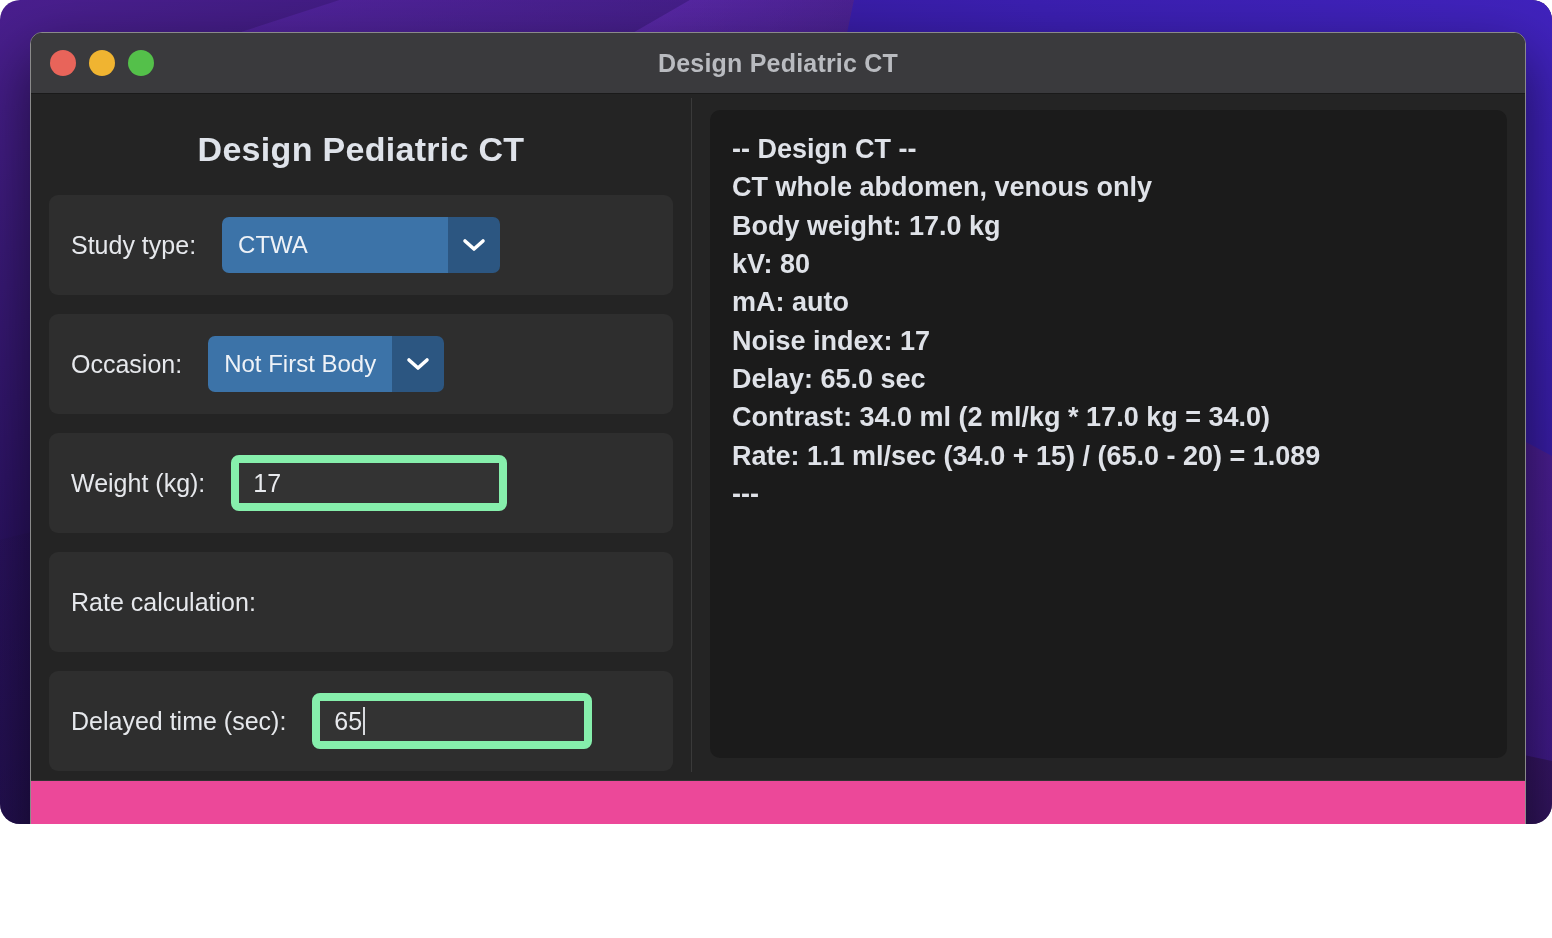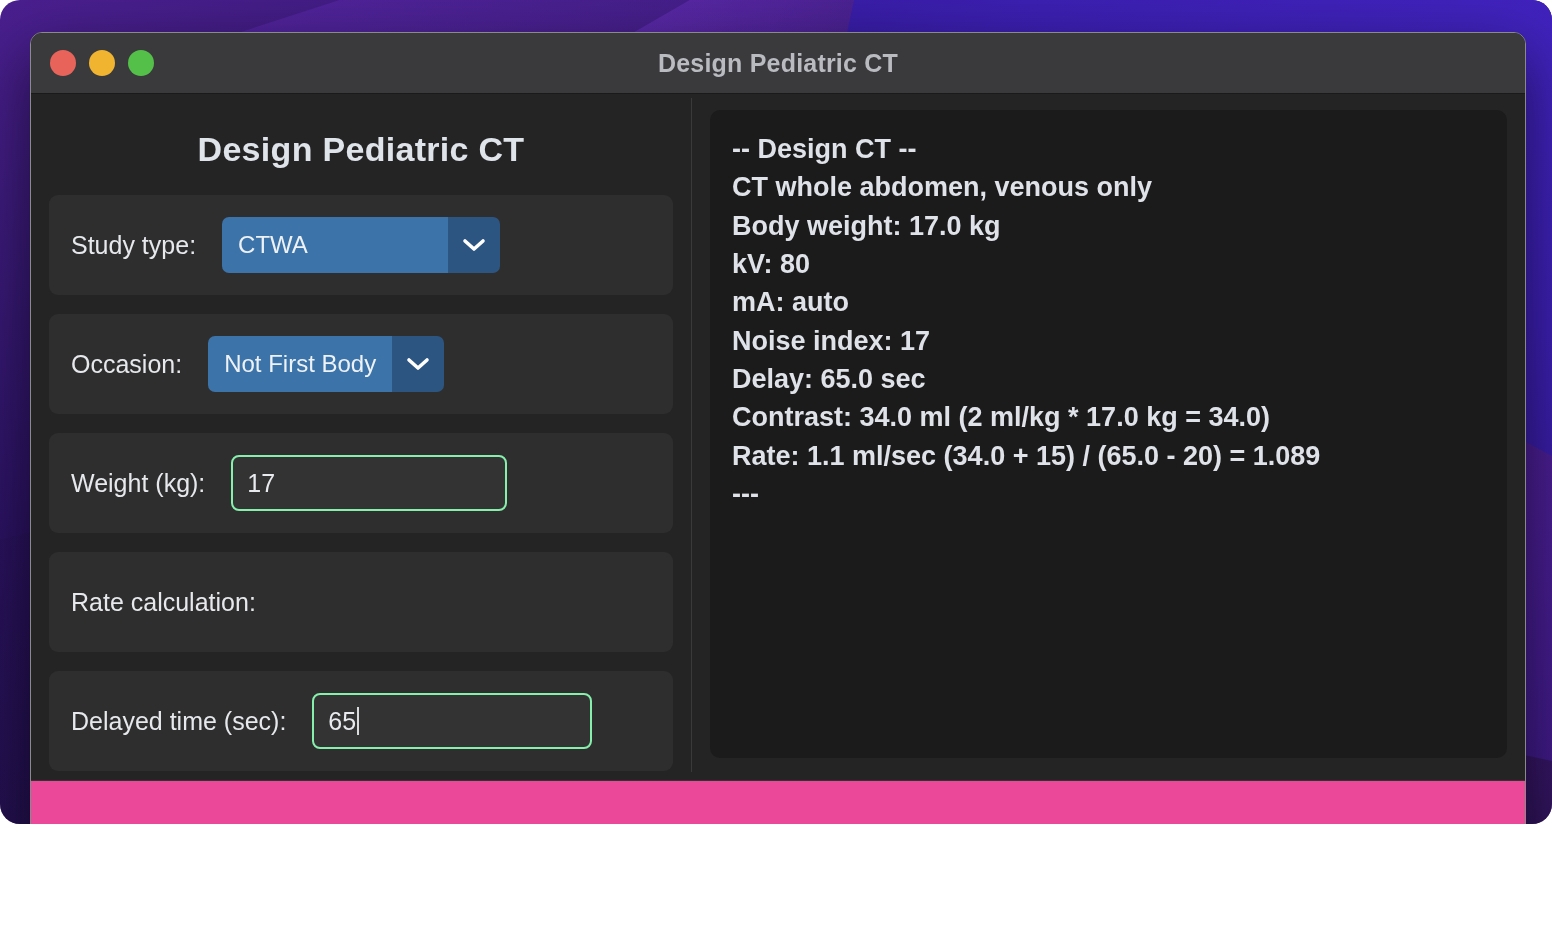--- a/index.html
+++ b/index.html
@@ -198,21 +198,21 @@
   .dropdown-arrow svg { display: block; }
 
   
   .dd-study .dropdown-value { min-width: 226px; }
   .dd-occasion .dropdown-value { min-width: 0; }
   .dd-rate .dropdown-value { min-width: 0; }
 
   
   .text-input {
     height: 56px;
-    border: 2px solid #86efac;
+    border: 8px solid #86efac;
     border-radius: 8px;
     background: #333333;
     color: #e8eaee;
     font-size: 25px;
     font-family: "Liberation Sans", sans-serif;
     padding: 0 14px;
     outline: none;
     display: flex;
     align-items: center;
   }

